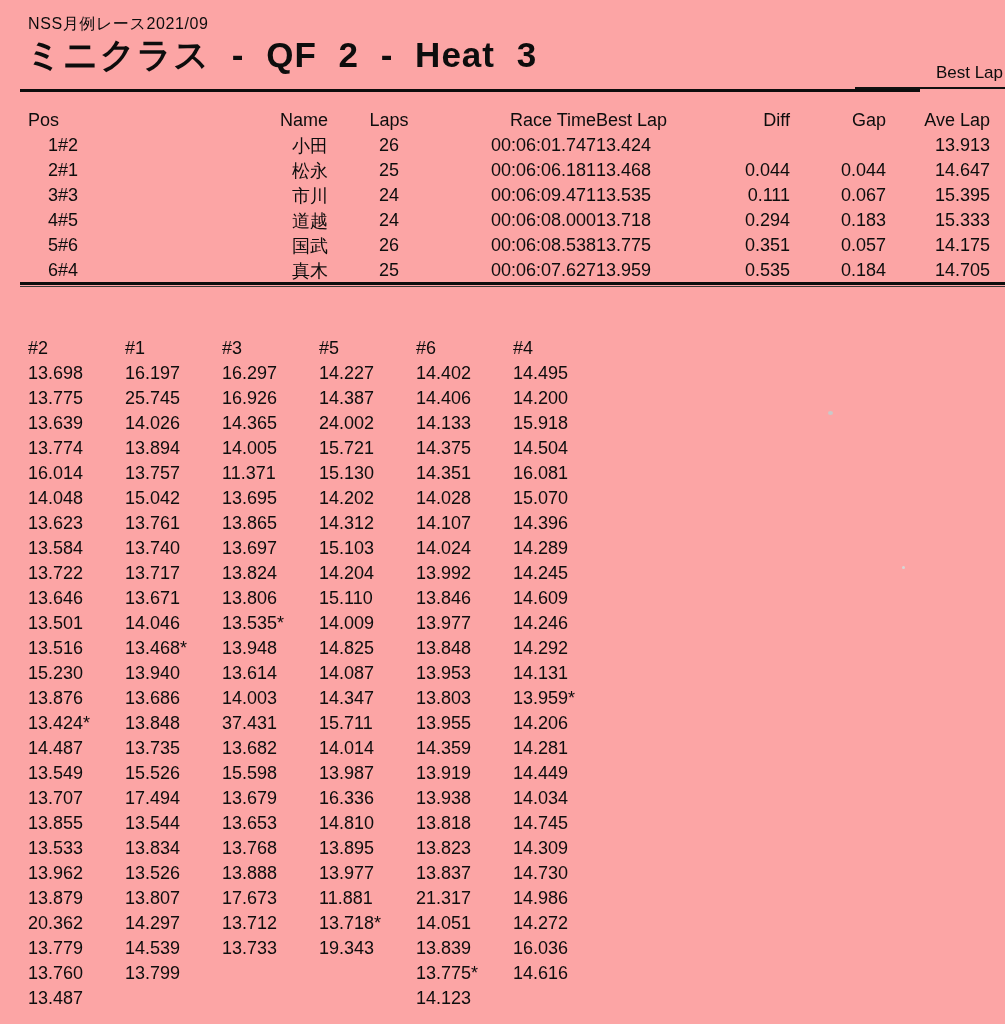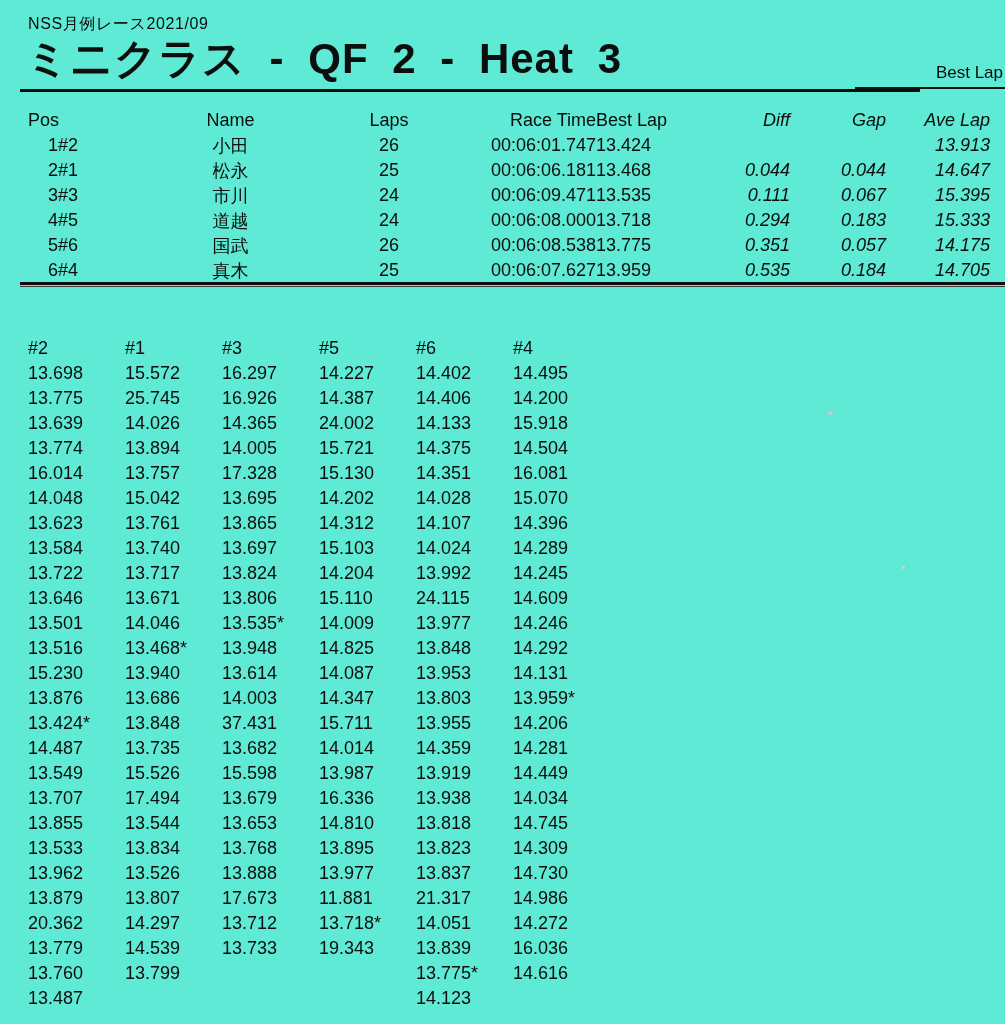--- a/index.html
+++ b/index.html
@@ -3,29 +3,29 @@
 <meta charset="utf-8">
 <style>
   * { margin:0; padding:0; box-sizing:border-box; }
   html,body { width:1005px; height:1024px; }
   body {
     background:#ffffff;
     color:#0d0d0d;
     font-family:"Liberation Sans","DejaVu Sans",sans-serif;
     overflow:hidden;
   }
-  .page { position:relative; width:1005px; height:1024px; background:#5eead4; }
+  .page { position:relative; width:1005px; height:1024px; background:#fca5a5; }
 
   .subtitle {
     position:absolute; left:28px; top:14px;
     font-size:16px; letter-spacing:0.6px; white-space:nowrap;
   }
   .page-title {
     position:absolute; left:26px; top:36px;
-    font-size:42px; font-weight:700; letter-spacing:1px; word-spacing:11px;
+    font-size:35px; font-weight:700; letter-spacing:1px; word-spacing:11px;
     white-space:nowrap; line-height:1.1;
   }
   .corner-label {
     position:absolute; left:855px; top:63px; width:150px;
     font-size:17px; text-align:right;
     padding:0 2px 4px 0;
     border-bottom:2px solid #111;
   }
   .rule-main {
     position:absolute; left:20px; top:89px; width:900px; height:3px;
@@ -40,26 +40,26 @@
     position:absolute; left:28px; top:108px; width:962px;
     border-collapse:collapse; table-layout:fixed;
     font-size:18px;
   }
   table.results th, table.results td {
     height:25px; padding:0; font-weight:400; white-space:nowrap; overflow:visible;
   }
   .c-pos   { text-align:right; }
   th.c-pos { text-align:left; }
   .c-car   { text-align:left; padding-left:17px; }
-  .c-name  { text-align:center;margin-top:8px; }
+  .c-name  { text-align:right;margin-top:8px; }
   .c-laps  { text-align:center; }
   .c-rtime { text-align:right; }
   .c-blap  { text-align:left; padding-left:24px; }
   th.c-blap{ padding-left:22px; }
-  .c-diff, .c-gap, .c-alap { text-align:right;font-style:italic; }
+  .c-diff, .c-gap, .c-alap { text-align:right; }
 
   .lap-chart {
     position:absolute; left:28px; top:336px;
     display:flex; flex-direction:row;
   }
   .lap-col { width:97px; }
   .lap-col-head, .lap-time {
     height:25px; line-height:25px; font-size:18px; white-space:nowrap;
   }
 
@@ -202,21 +202,21 @@
         <div class="lap-time">13.533</div>
         <div class="lap-time">13.962</div>
         <div class="lap-time">13.879</div>
         <div class="lap-time">20.362</div>
         <div class="lap-time">13.779</div>
         <div class="lap-time">13.760</div>
         <div class="lap-time">13.487</div>
       </div>
       <div class="lap-col">
         <div class="lap-col-head">#1</div>
-        <div class="lap-time">15.572</div>
+        <div class="lap-time">16.197</div>
         <div class="lap-time">25.745</div>
         <div class="lap-time">14.026</div>
         <div class="lap-time">13.894</div>
         <div class="lap-time">13.757</div>
         <div class="lap-time">15.042</div>
         <div class="lap-time">13.761</div>
         <div class="lap-time">13.740</div>
         <div class="lap-time">13.717</div>
         <div class="lap-time">13.671</div>
         <div class="lap-time">14.046</div>
@@ -234,21 +234,21 @@
         <div class="lap-time">14.297</div>
         <div class="lap-time">14.539</div>
         <div class="lap-time">13.799</div>
       </div>
       <div class="lap-col">
         <div class="lap-col-head">#3</div>
         <div class="lap-time">16.297</div>
         <div class="lap-time">16.926</div>
         <div class="lap-time">14.365</div>
         <div class="lap-time">14.005</div>
-        <div class="lap-time">17.328</div>
+        <div class="lap-time">11.371</div>
         <div class="lap-time">13.695</div>
         <div class="lap-time">13.865</div>
         <div class="lap-time">13.697</div>
         <div class="lap-time">13.824</div>
         <div class="lap-time">13.806</div>
         <div class="lap-time">13.535*</div>
         <div class="lap-time">13.948</div>
         <div class="lap-time">13.614</div>
         <div class="lap-time">14.003</div>
         <div class="lap-time">37.431</div>
@@ -293,21 +293,21 @@
         <div class="lap-col-head">#6</div>
         <div class="lap-time">14.402</div>
         <div class="lap-time">14.406</div>
         <div class="lap-time">14.133</div>
         <div class="lap-time">14.375</div>
         <div class="lap-time">14.351</div>
         <div class="lap-time">14.028</div>
         <div class="lap-time">14.107</div>
         <div class="lap-time">14.024</div>
         <div class="lap-time">13.992</div>
-        <div class="lap-time">24.115</div>
+        <div class="lap-time">13.846</div>
         <div class="lap-time">13.977</div>
         <div class="lap-time">13.848</div>
         <div class="lap-time">13.953</div>
         <div class="lap-time">13.803</div>
         <div class="lap-time">13.955</div>
         <div class="lap-time">14.359</div>
         <div class="lap-time">13.919</div>
         <div class="lap-time">13.938</div>
         <div class="lap-time">13.818</div>
         <div class="lap-time">13.823</div>

